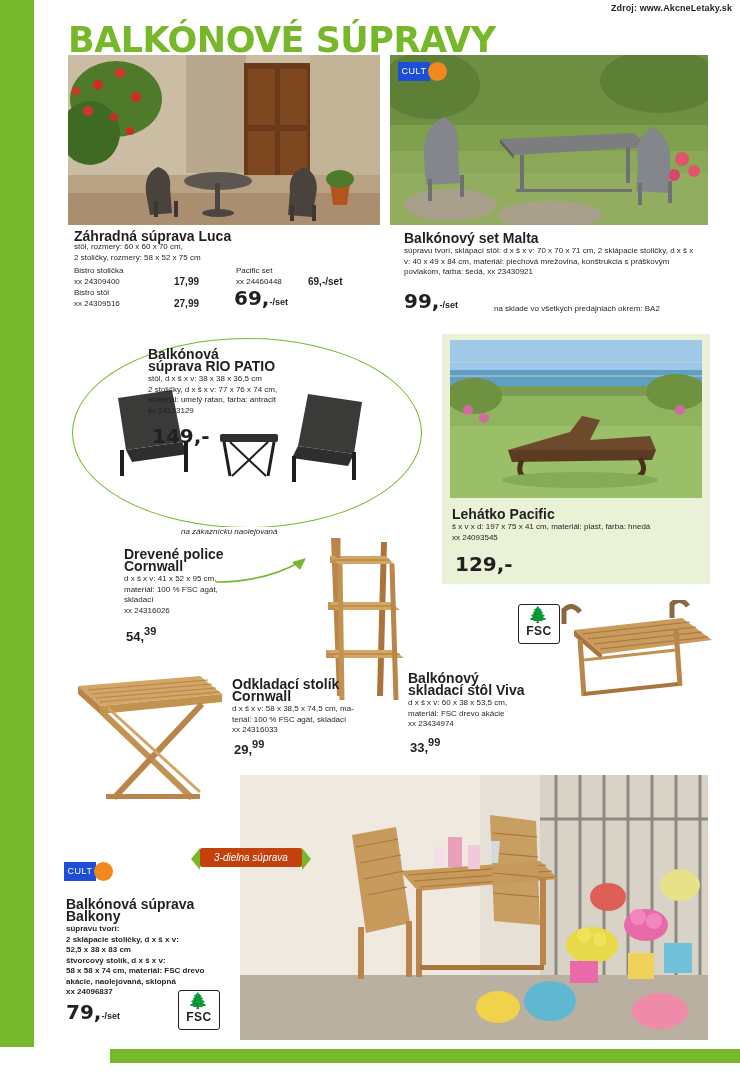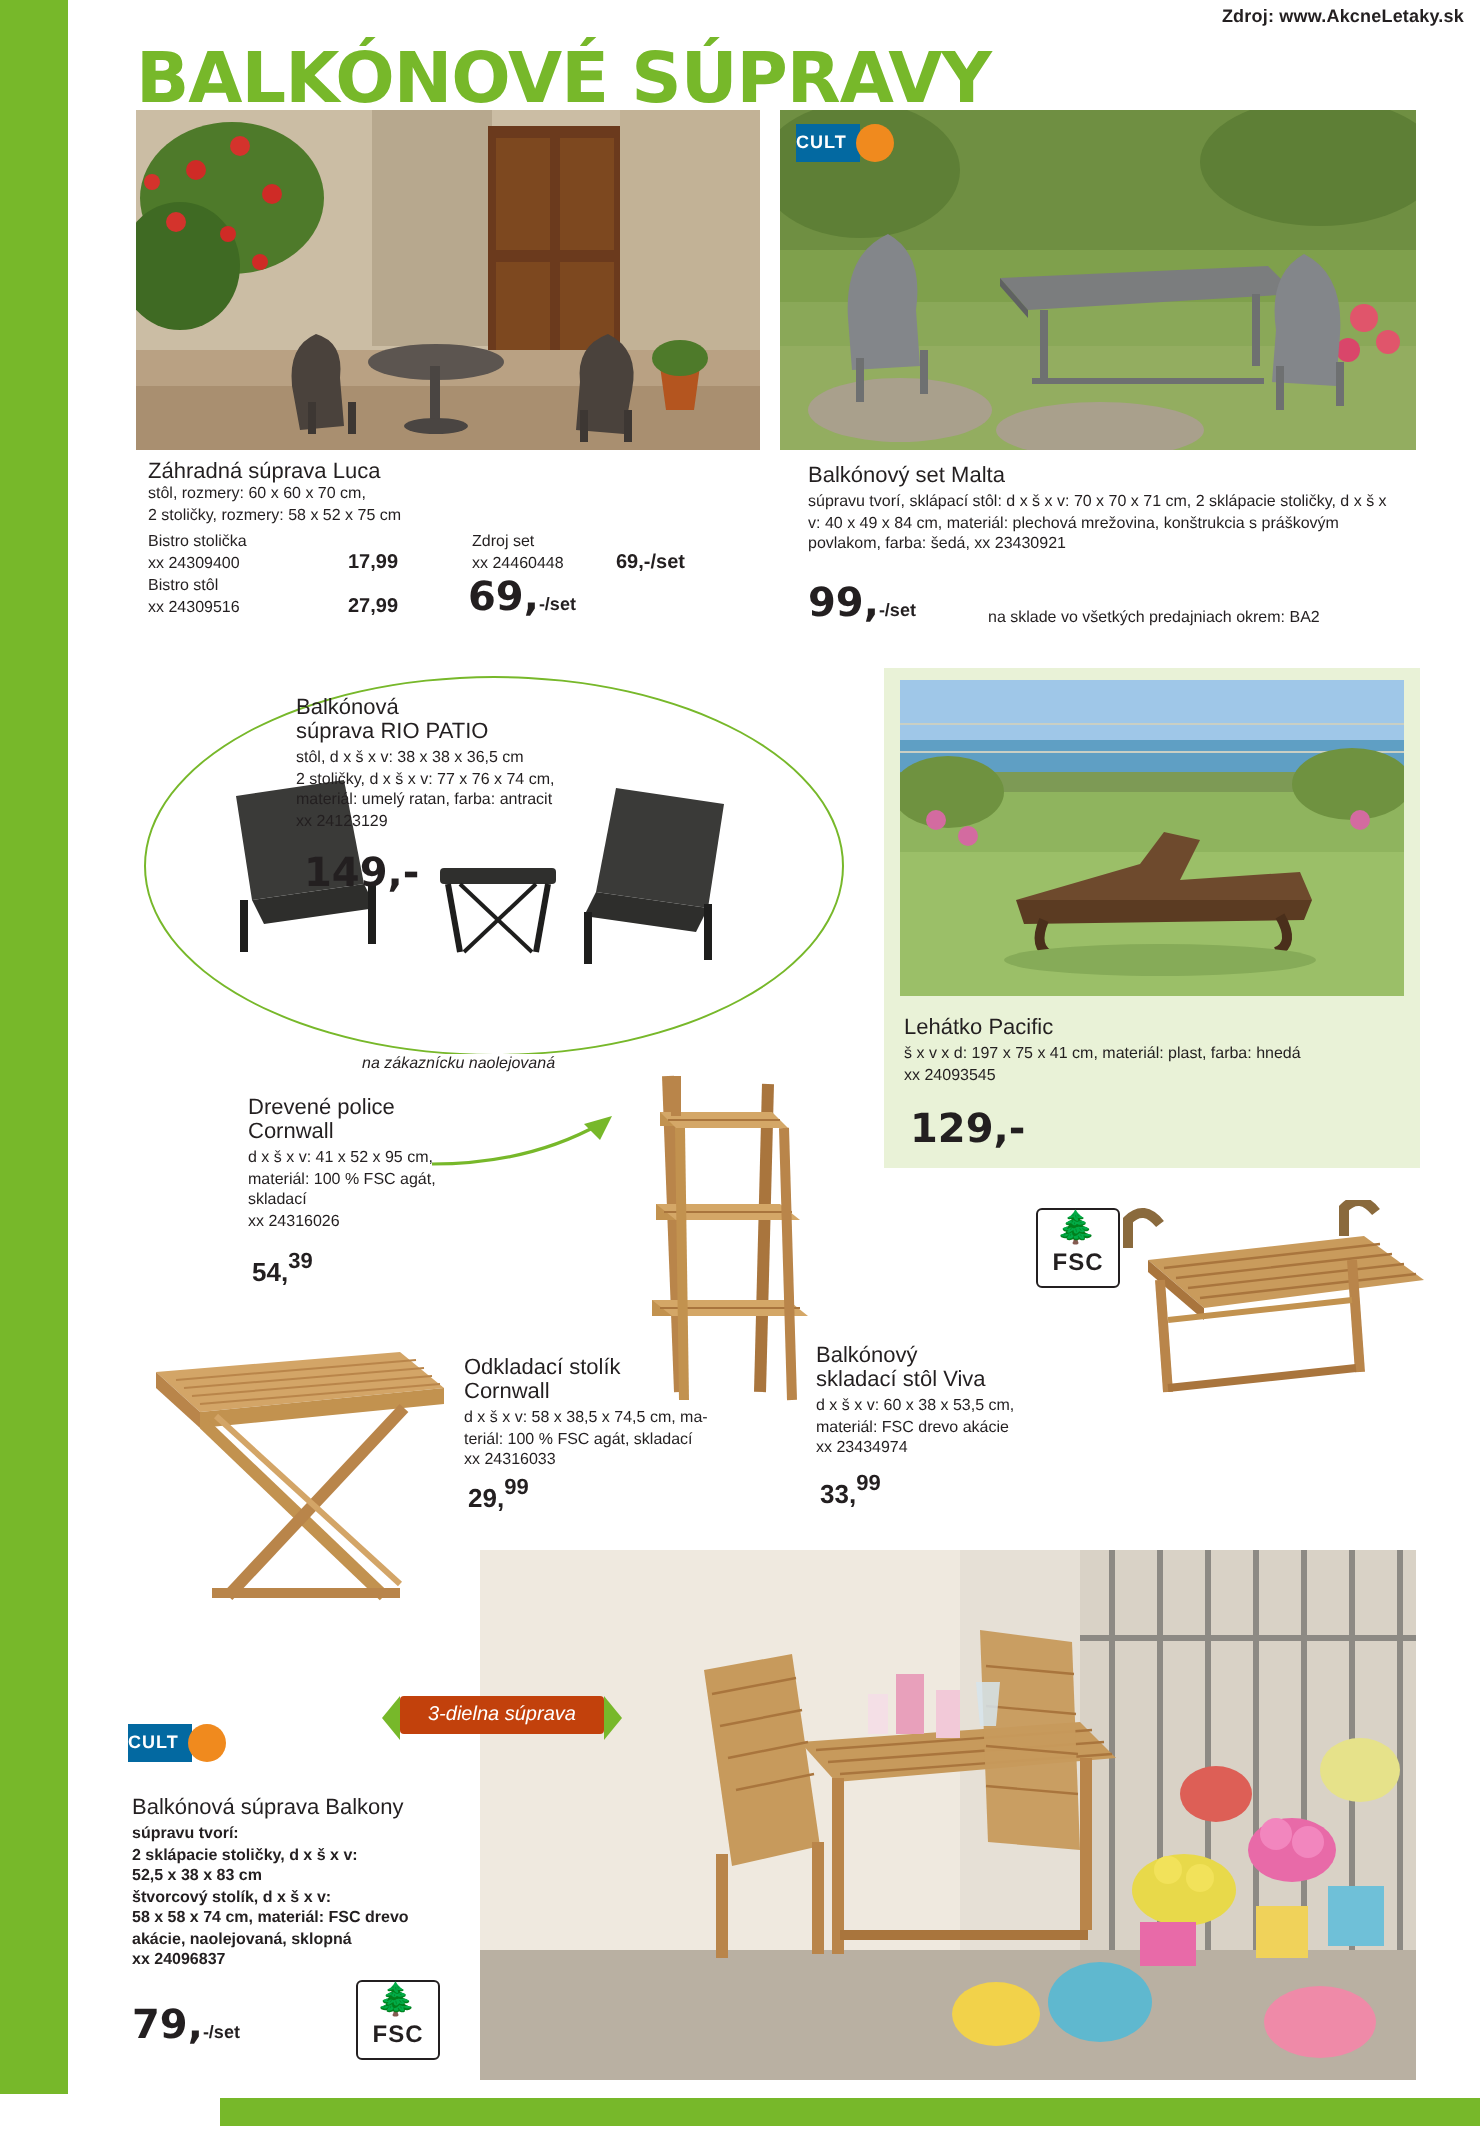--- a/index.html
+++ b/index.html
@@ -30,33 +30,33 @@
   }
   .title-bar .t {
     position:absolute; left:34px; top:2px;
     font-size:35px; font-weight:bold; color:#77b82a;
     letter-spacing:-0.5px;
     font-family:"DejaVu Sans", sans-serif;
   }
   
   .photo { position:absolute; overflow:hidden; }
   .cap { position:absolute; }
-  .cap .h { font-size:11px; font-weight:normal; line-height:12px; }
+  .cap .h { font-size:14px; font-weight:bold; line-height:12px; }
   .cap .d { font-size:8px; line-height:10.5px; color:#231f20; }
   .price-big { font-size:20px; font-weight:bold; font-family:"DejaVu Sans", sans-serif; }
   .price-small { font-size:9px; font-weight:bold; }
   .price-mid { font-size:13px; font-weight:bold; font-family:Liberation Sans, sans-serif; }
   .sup { font-size:11px; font-weight:bold; vertical-align:super; }
 
   .cult-badge {
     width:52px; height:19px; position:relative;
   }
   .cult-badge .blk {
-    position:absolute; left:0; top:0; width:32px; height:19px; background:#0369a1;
-    color:#fff; font-size:9px; font-weight:bold; line-height:19px;
+    position:absolute; left:0; top:0; width:32px; height:19px; background:#1d4ed8;
+    color:#fff; font-size:9px; font-weight:normal; text-align:center; line-height:19px;
     letter-spacing:0.5px;
   }
   .cult-badge .org {
     position:absolute; left:30px; top:0; width:19px; height:19px; border-radius:50%;
     background:#f08a1e;
   }
   .fsc {
     position:relative; width:42px; height:40px;
   }
   .fsc .box {
@@ -170,21 +170,21 @@
     <div class="d" style="white-space:pre-line;">stôl, rozmery: 60 x 60 x 70 cm,
 2 stoličky, rozmery: 58 x 52 x 75 cm</div>
   </div>
 
   <div style="position:absolute; left:74px; top:265px; width:310px;">
     <table class="tbl" style="border-collapse:collapse; width:300px;">
       <tbody>
           <tr>
         <td style="width:100px;">Bistro stolička</td>
         <td style="width:62px;"></td>
-        <td style="width:72px;">Zdroj set</td>
+        <td style="width:72px;">Pacific set</td>
         <td></td>
       </tr>
       <tr>
         <td>xx 24309400</td>
         <td class="bold" style="font-size:10px;">17,99</td>
         <td>xx 24460448</td>
         <td class="bold" style="font-size:10px;">69,-/set</td>
       </tr>
       <tr>
         <td>Bistro stôl</td>

